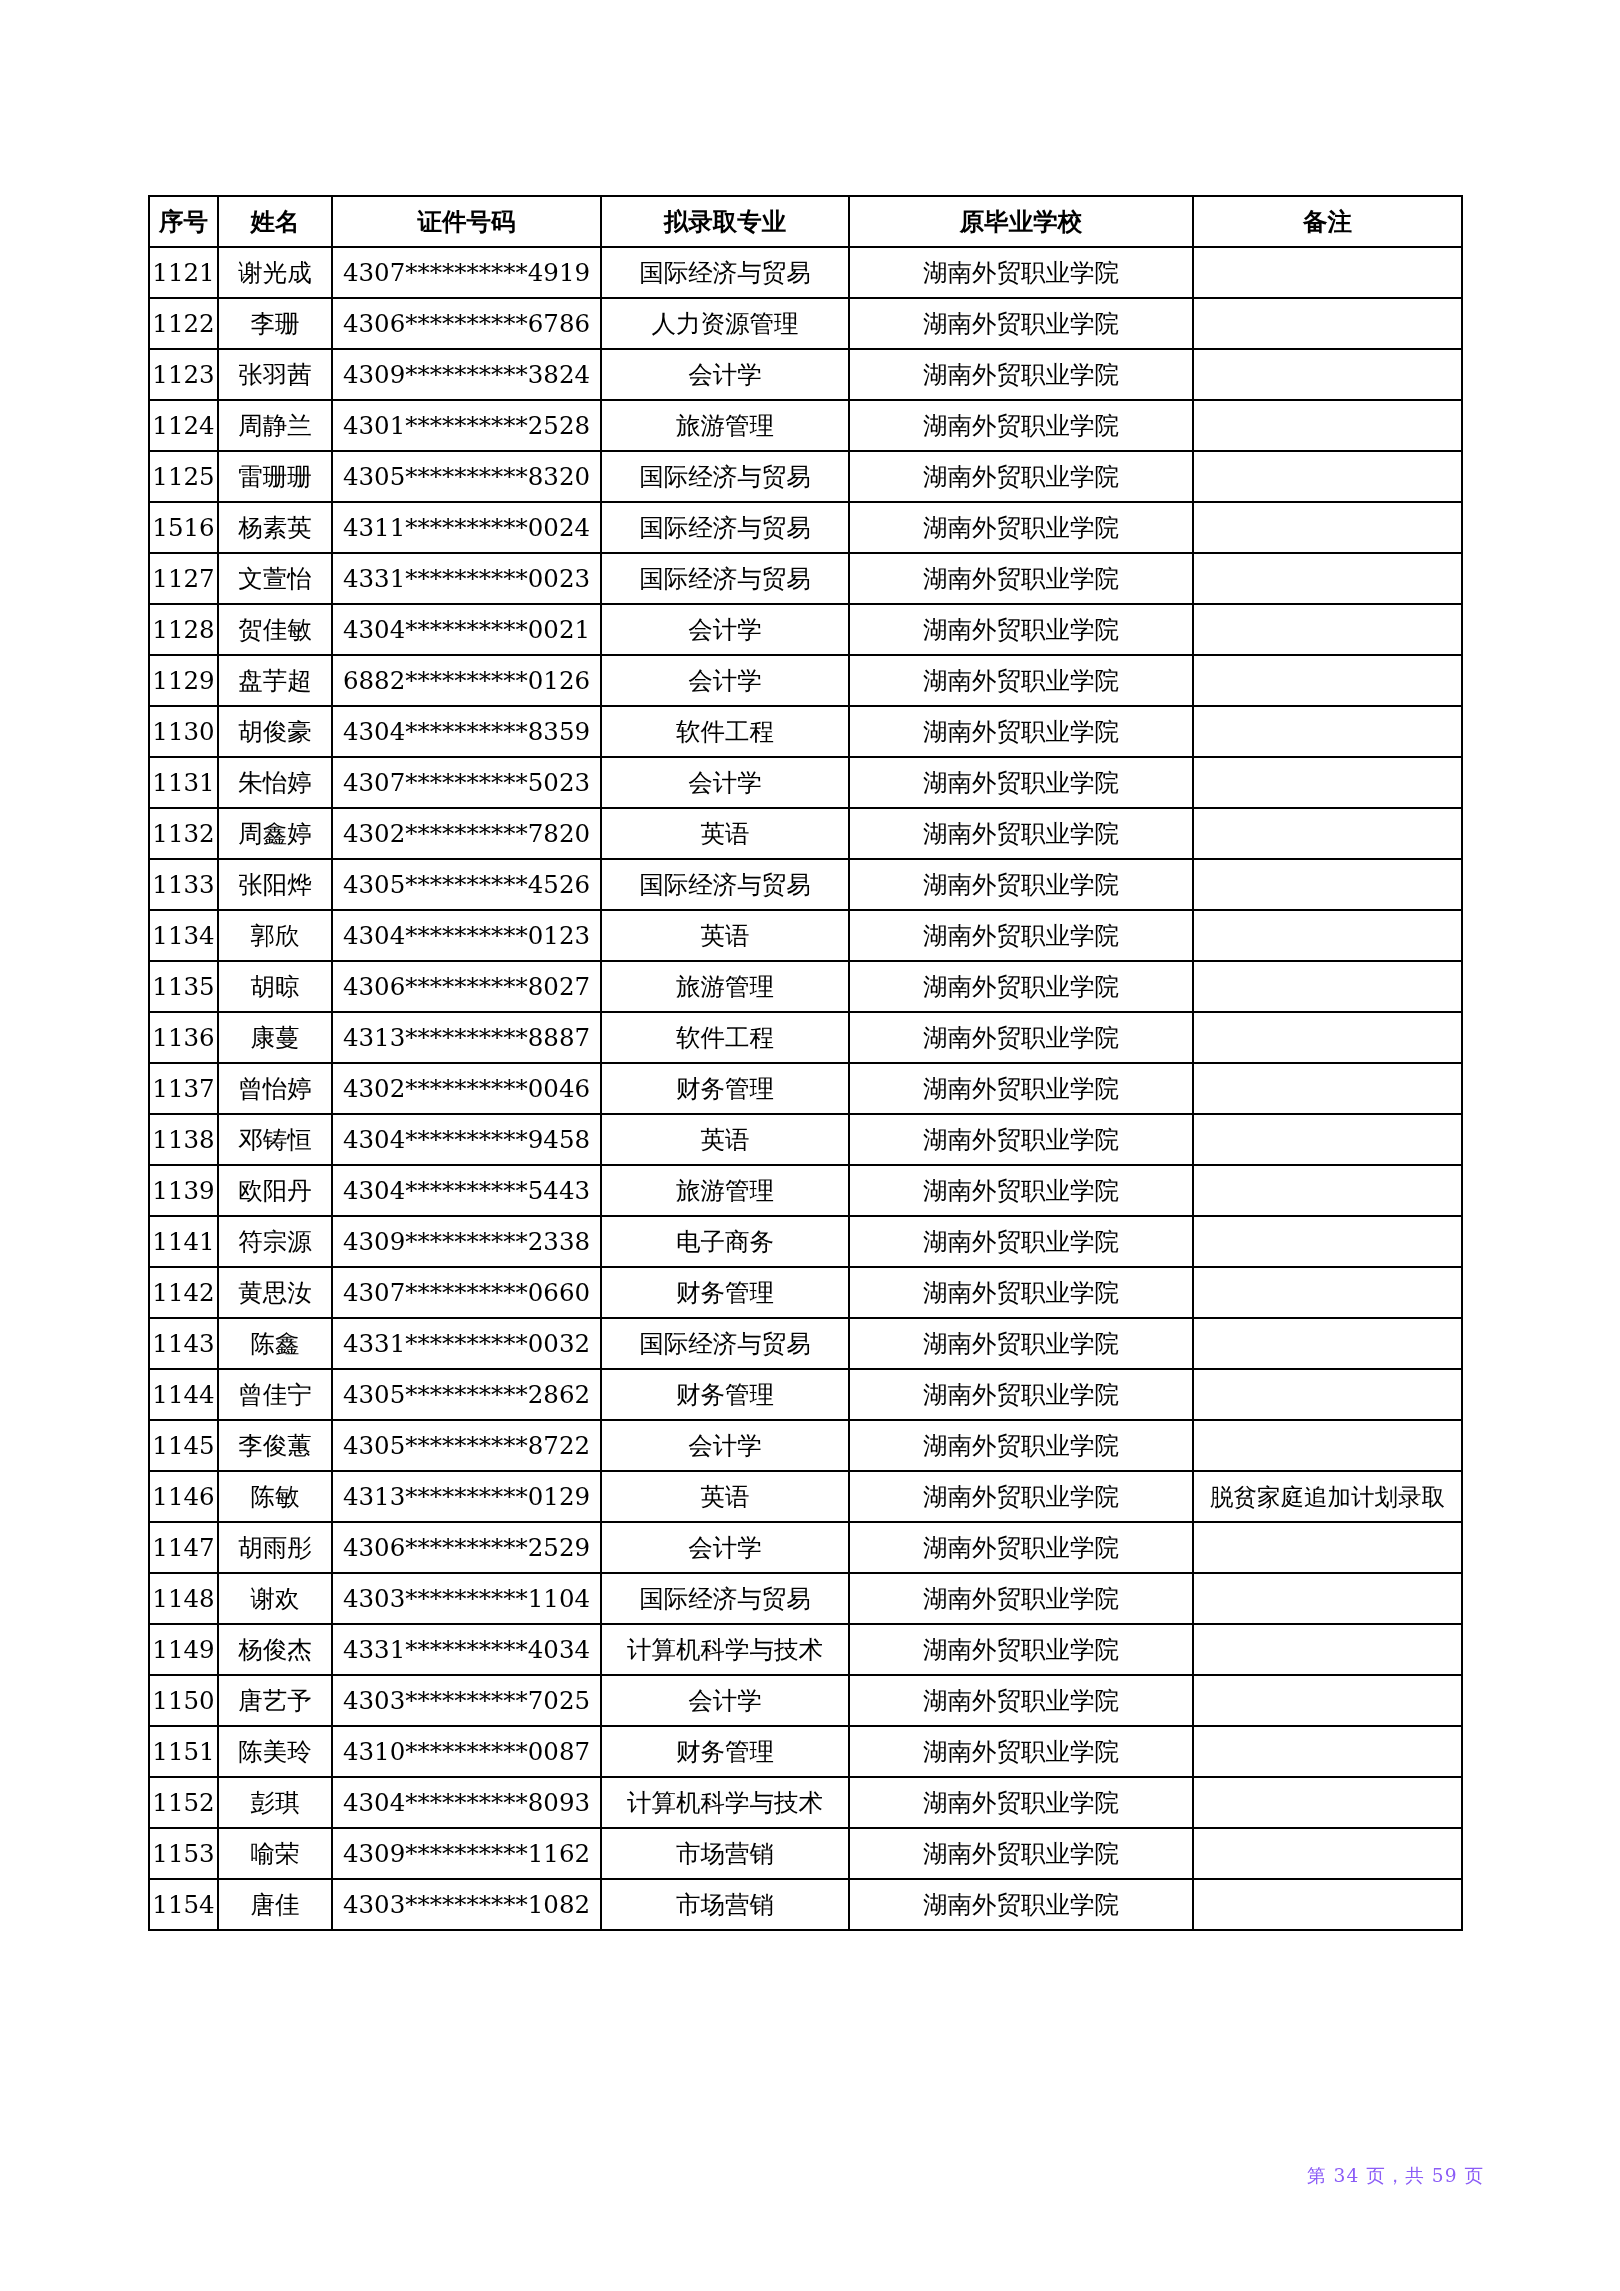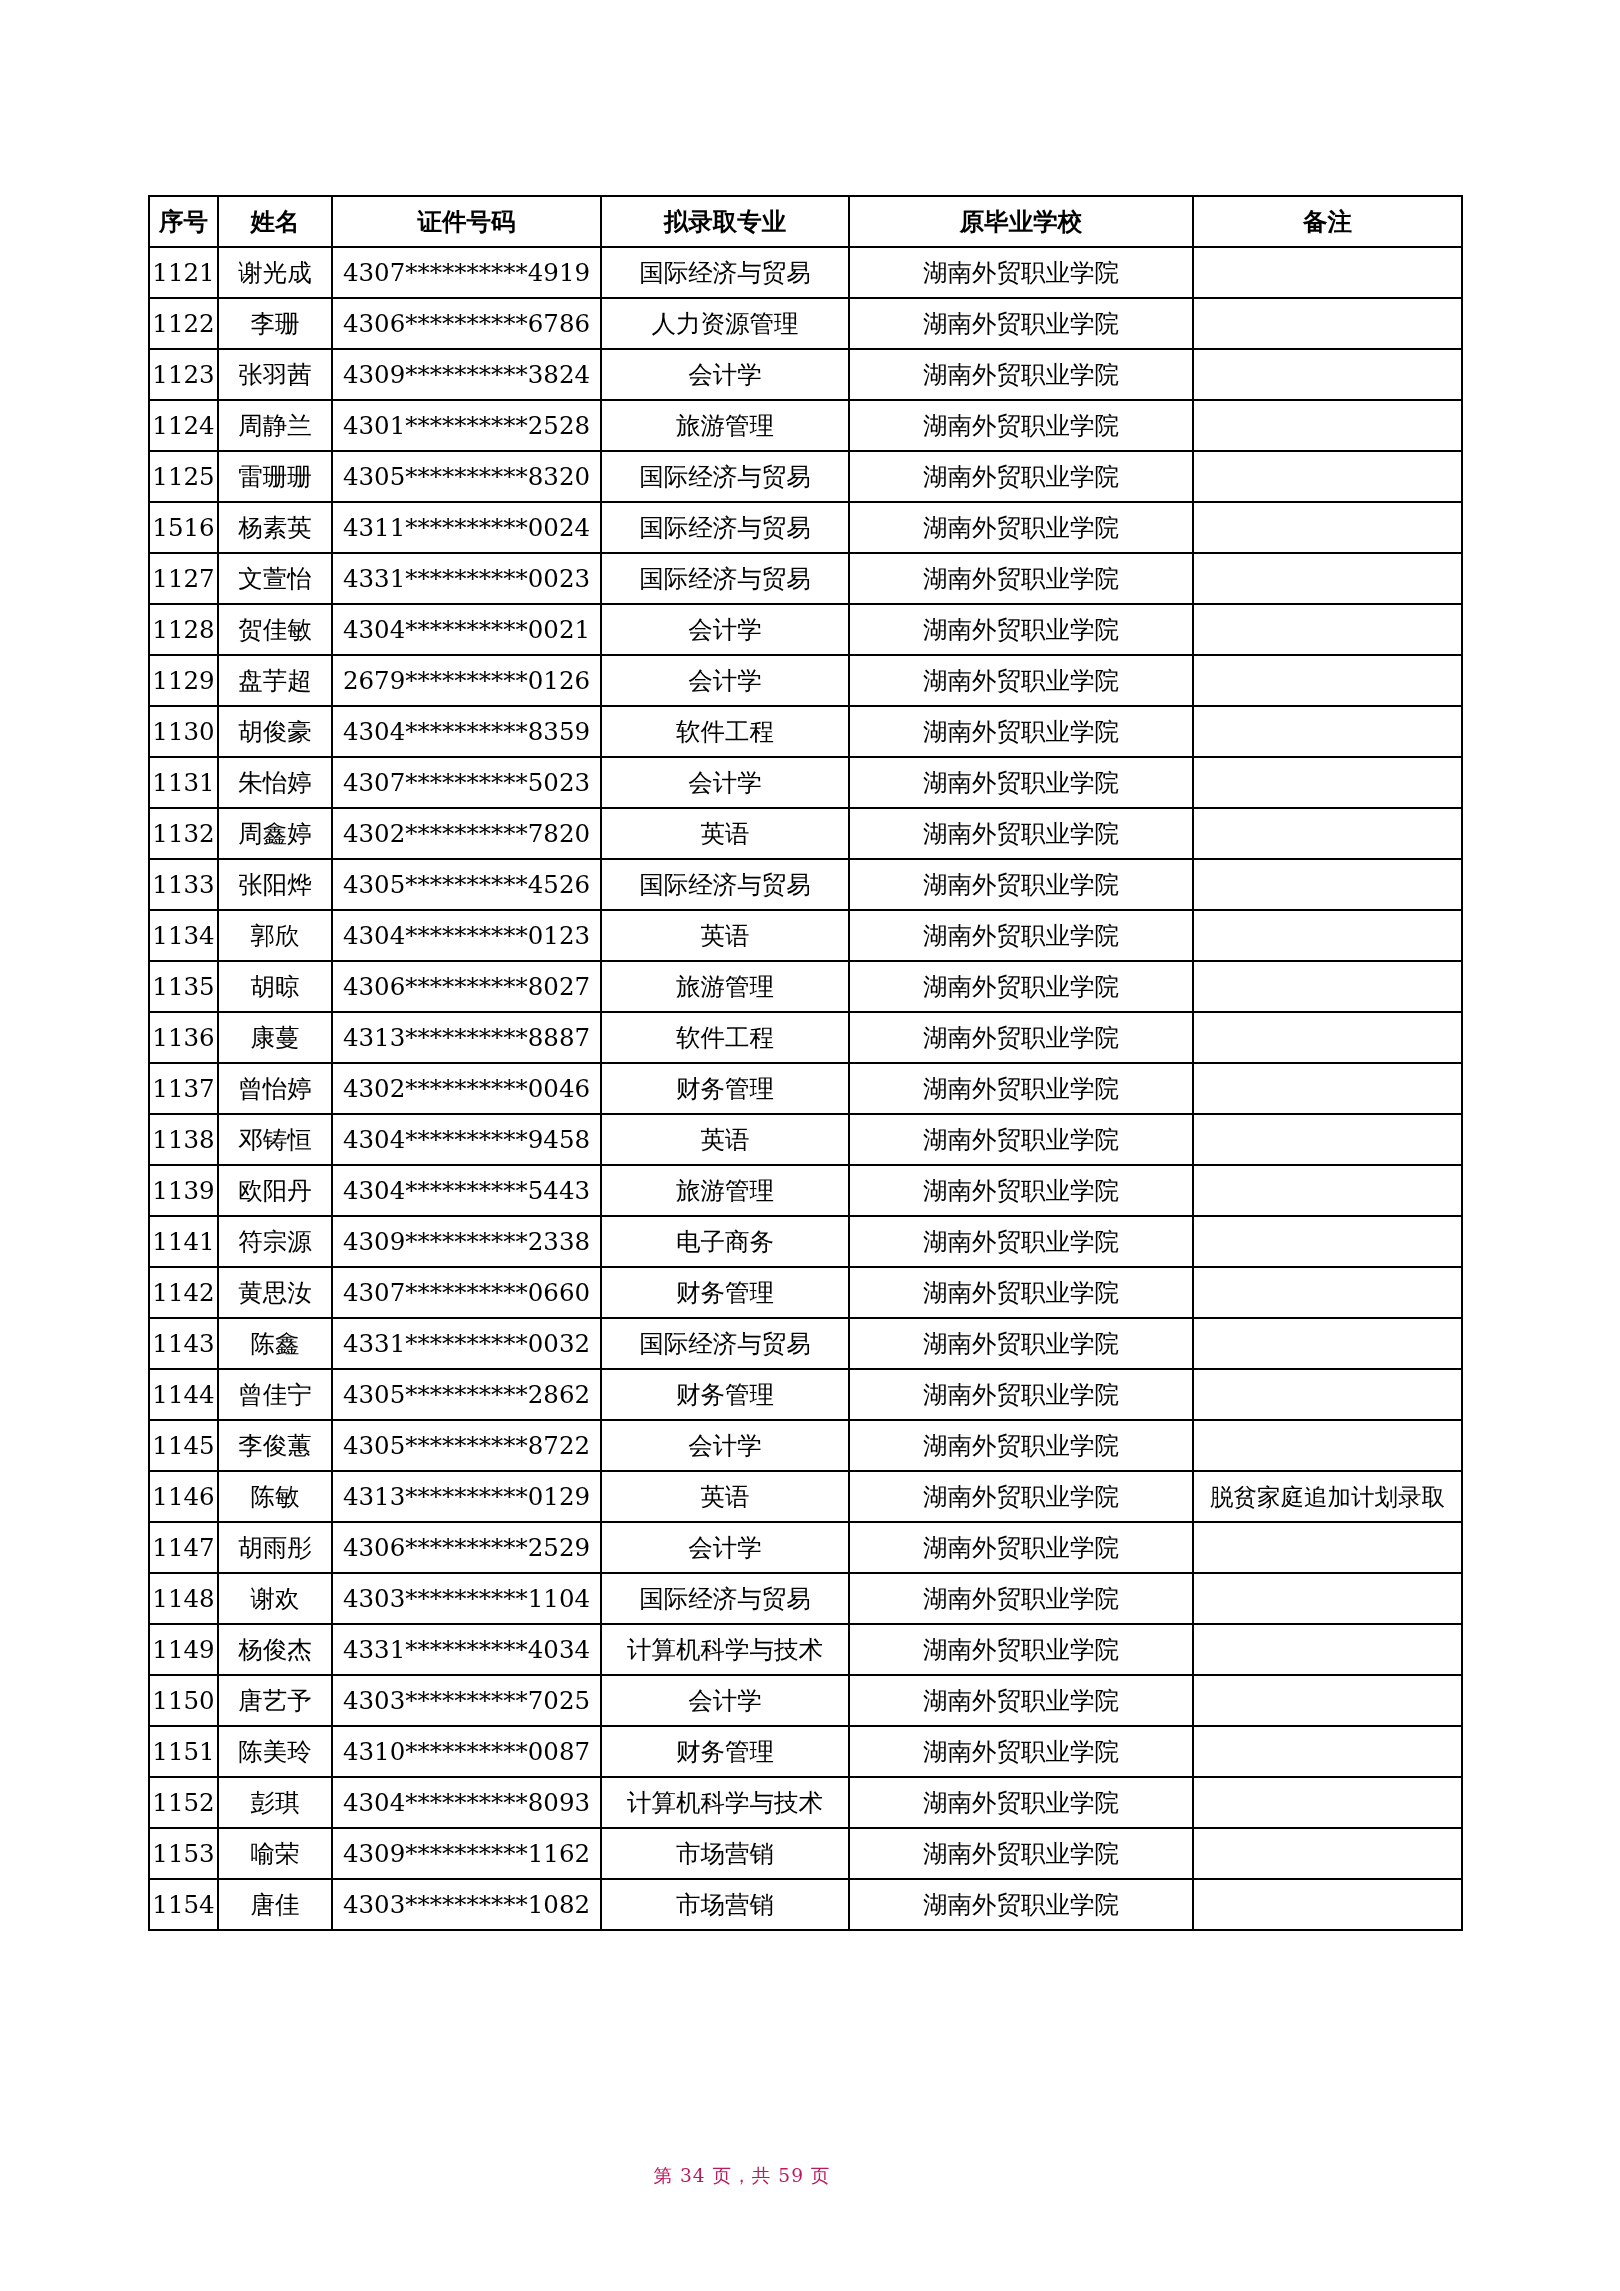--- a/index.html
+++ b/index.html
@@ -49,24 +49,24 @@
   }
   table.admission-table td.remark-cell {
     font-size: 23.5px;
     margin-top: 26px;
   }
   .page-footer {
     position: absolute;
     left: 0;
     top: 2163px;
     width: 1484px;
-    text-align: center;
+    text-align: right;
     font-size: 18.6px;
     letter-spacing: 1px;
-    color: #be185d;
+    color: #8b5cf6;
   }
 </style>
 </head>
 <body>
 
 <div class="page">
 
   <table class="admission-table">
     <colgroup>
       <col style="width:69px">
@@ -147,21 +147,21 @@
           <td>1128</td>
           <td>贺佳敏</td>
           <td>4304**********0021</td>
           <td>会计学</td>
           <td>湖南外贸职业学院</td>
           <td class="remark-cell"></td>
         </tr>
         <tr>
           <td>1129</td>
           <td>盘芋超</td>
-          <td>2679**********0126</td>
+          <td>6882**********0126</td>
           <td>会计学</td>
           <td>湖南外贸职业学院</td>
           <td class="remark-cell"></td>
         </tr>
         <tr>
           <td>1130</td>
           <td>胡俊豪</td>
           <td>4304**********8359</td>
           <td>软件工程</td>
           <td>湖南外贸职业学院</td>

